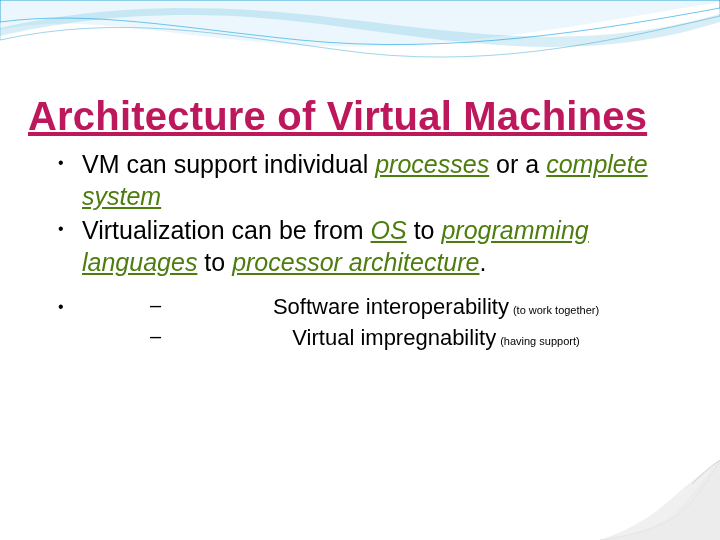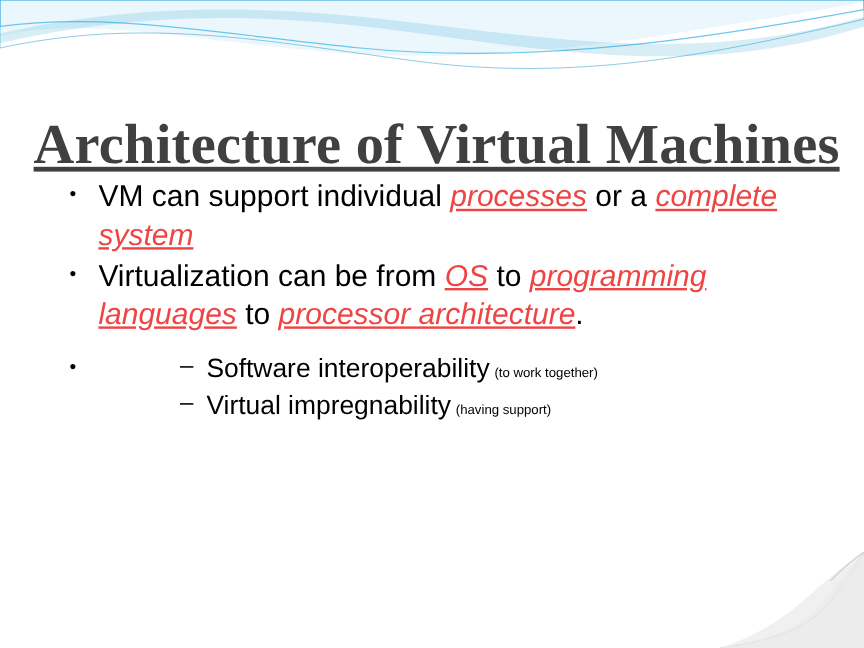--- a/index.html
+++ b/index.html
@@ -13,23 +13,23 @@
     position: absolute;
     top: 0; left: 0;
     width: 720px; height: 110px;
     overflow: hidden;
   }
   .wave-container svg { display: block; }
   .slide-title {
     position: absolute;
     top: 94px;
     left: 28px;
-    font-family: Liberation Serif, serif;
-    font-size: 47px;
-    color: #404040;
+    font-family: Liberation Sans, sans-serif;
+    font-size: 40px;
+    color: #be185d;
     text-decoration: underline;
     letter-spacing: 0.2px;
   }
   .content {
     position: absolute;
     top: 148px;
     left: 52px;
     right: 20px;
   }
   ul.main-list {
@@ -47,34 +47,35 @@
     content: "•";
     position: absolute;
     left: 6px;
     top: 5px;
     font-size: 16px;
     color: #000;
   }
   .emph {
     font-style: italic;
     text-decoration: underline;
-    color: #ef4444;
+    color: #4d7c0f;
   }
   ul.sub-list {
     list-style: none;
     margin-top: 14px;
     margin-left: 64px;
   }
   ul.sub-list > li {
     position: relative;
     padding-left: 26px;
     font-size: 22px;
     line-height: 1.32;
     color: #000;
     margin-bottom: 2px;
+    text-align: center;
   }
   ul.sub-list > li::before {
     content: "–";
     position: absolute;
     left: 4px;
     top: 0;
     font-size: 20px;
     color: #000;
   }
   .note {

